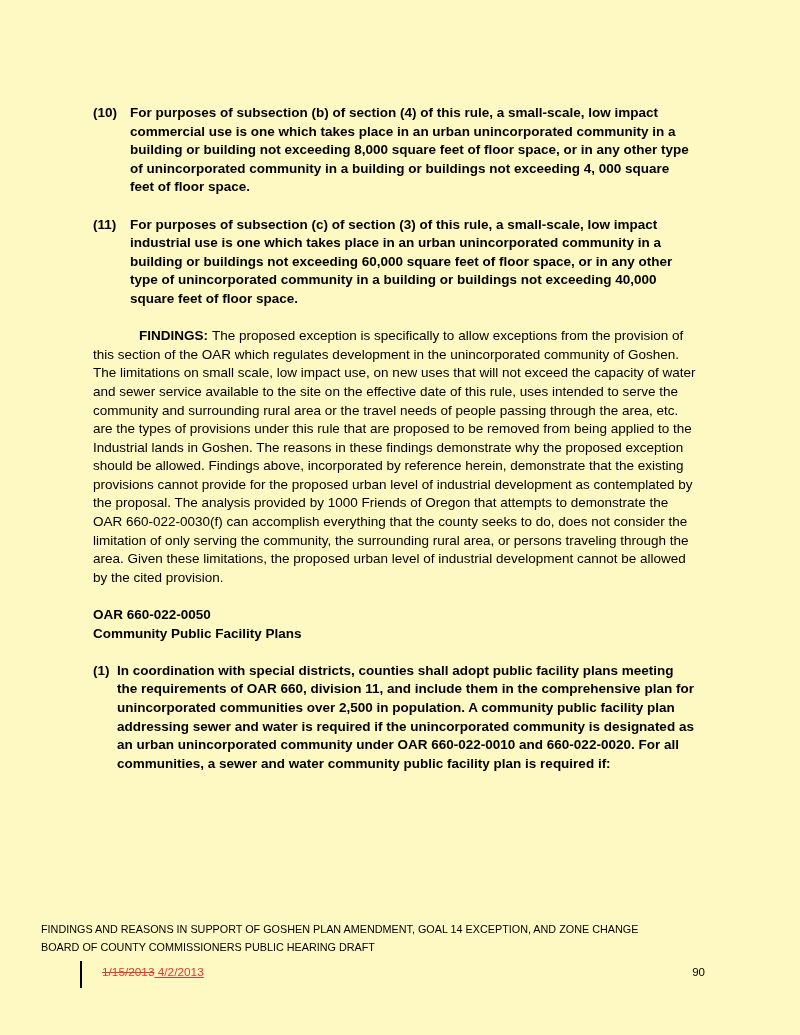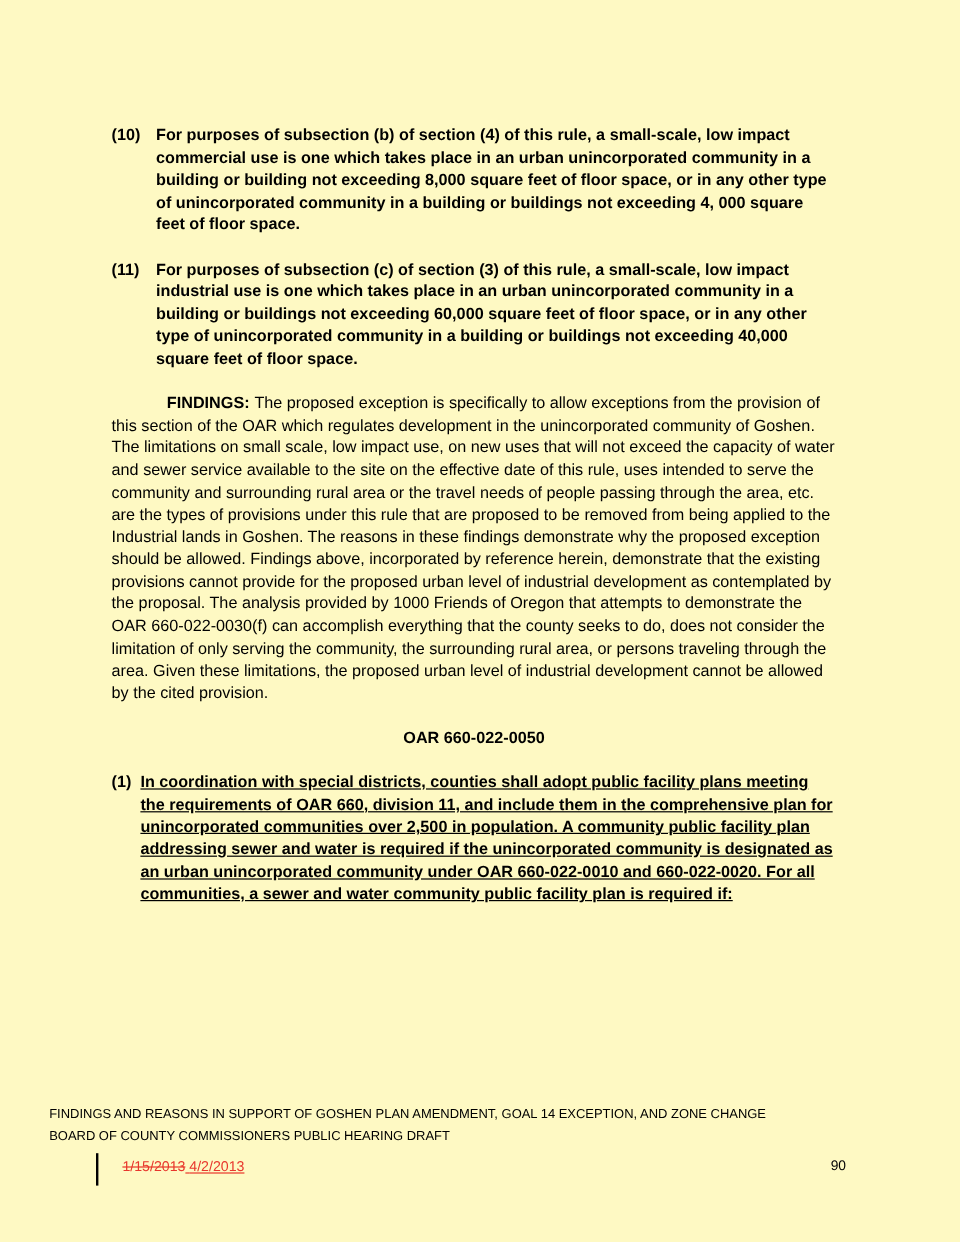--- a/index.html
+++ b/index.html
@@ -16,26 +16,26 @@
     background: #fef9c3; overflow: hidden;
   }
   .content {
     position: absolute; left: 93px; top: 104px; width: 604px;
     font-size: 13.5px; line-height: 18.6px;
   }
   .content p { margin: 0 0 18.6px 0; }
   .item { font-weight: bold; }
   .hang37 { margin-left: 22px; padding-left: 37px; text-indent: -37px; }
   .w37 { display: inline-block; width: 37px; text-indent: 0; }
-  .hang24 { padding-left: 24px; text-indent: -24px; text-decoration: underline; }
+  .hang24 { padding-left: 24px; text-indent: -24px; }
   .w24 { display: inline-block; width: 24px; text-indent: 0; }
   .findings { margin-left: 50px; }
   .flabel { font-weight: bold; margin-right: 4px; padding-left: 46px; }
   .heading { font-weight: bold; }
-  .hl { display: block; text-align: center; }
+  .hl { display: block; }
   .footer-title {
     position: absolute; left: 0; width: 800px; text-align: left;
     font-size: 10.8px; line-height: 16px; padding-left: 41px;
   }
   .ft1 { top: 921px; }
   .ft2 { top: 939px; }
   .change-bar {
     position: absolute; left: 80px; top: 961px;
     width: 2px; height: 27px; background: #000000;
   }
@@ -58,20 +58,21 @@
   <div class="content">
 
     <p class="item hang37"><span class="w37">(10)</span><span>For purposes of subsection (b) of section (4) of this rule, a small-scale, low impact commercial use is one which takes place in an urban unincorporated community in a building or building not exceeding 8,000 square feet of floor space, or in any other type of unincorporated community in a building or buildings not exceeding 4, 000 square feet of floor space.</span></p>
 
     <p class="item hang37"><span class="w37">(11)</span><span>For purposes of subsection (c) of section (3) of this rule, a small-scale, low impact industrial use is one which takes place in an urban unincorporated community in a building or buildings not exceeding 60,000 square feet of floor space, or in any other type of unincorporated community in a building or buildings not exceeding 40,000 square feet of floor space.</span></p>
 
     <p class="findings"><span class="flabel">FINDINGS:</span><span>The proposed exception is specifically to allow exceptions from the provision of this section of the OAR which regulates development in the unincorporated community of Goshen.  The limitations on small scale, low impact use, on new uses that will not exceed the capacity of water and sewer service available to the site on the effective date of this rule, uses intended to serve the community and surrounding rural area or the travel needs of people passing through the area, etc. are the types of provisions under this rule that are proposed to be removed from being applied to the Industrial lands in Goshen.  The reasons in these findings demonstrate why the proposed exception should be allowed.  Findings above, incorporated by reference herein, demonstrate that the existing provisions cannot provide for the proposed urban level of industrial development as contemplated by the proposal.  The analysis provided by 1000 Friends of Oregon that attempts to demonstrate the OAR 660-022-0030(f) can accomplish everything that the county seeks to do, does not consider the limitation of only serving the community, the surrounding rural area, or persons traveling through the area.  Given these limitations, the proposed urban level of industrial development cannot be allowed by the cited provision.</span></p>
 
     <p class="heading">
         <span class="hl">OAR 660-022-0050</span>
+        <span class="hl">Community Public Facility Plans</span>
       </p>
 
     <p class="item hang24"><span class="w24">(1)</span><span>In coordination with special districts, counties shall adopt public facility plans meeting the requirements of OAR 660, division 11, and include them in the comprehensive plan for unincorporated communities over 2,500 in population.  A community public facility plan addressing sewer and water is required if the unincorporated community is designated as an urban unincorporated community under OAR 660-022-0010 and 660-022-0020.  For all communities, a sewer and water community public facility plan is required if:</span></p>
 
   </div>
 
   <div class="footer-title ft1">FINDINGS AND REASONS IN SUPPORT OF GOSHEN PLAN AMENDMENT, GOAL 14 EXCEPTION, AND ZONE CHANGE</div>
   <div class="footer-title ft2">BOARD OF COUNTY COMMISSIONERS PUBLIC HEARING DRAFT</div>
 
   <div class="change-bar"></div>

